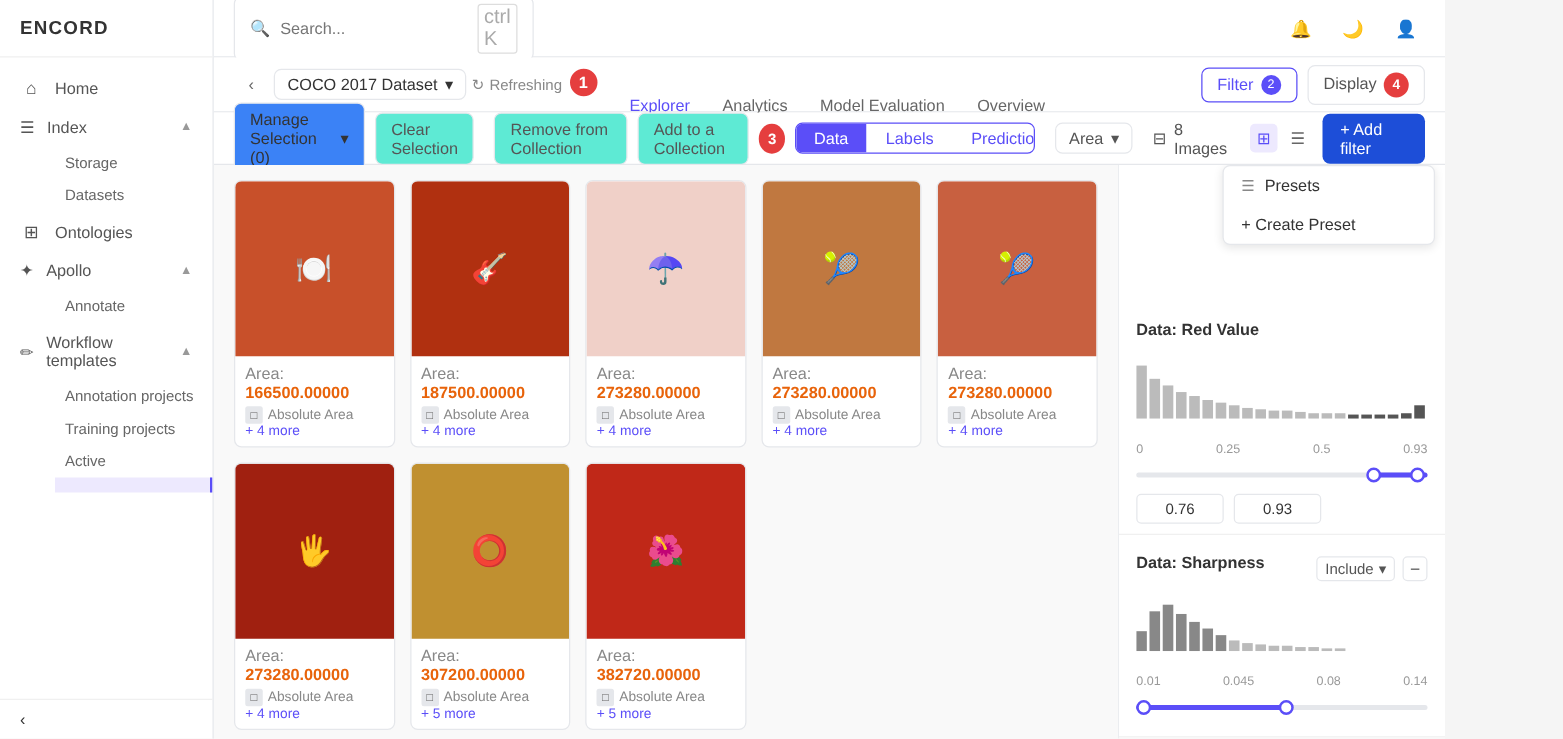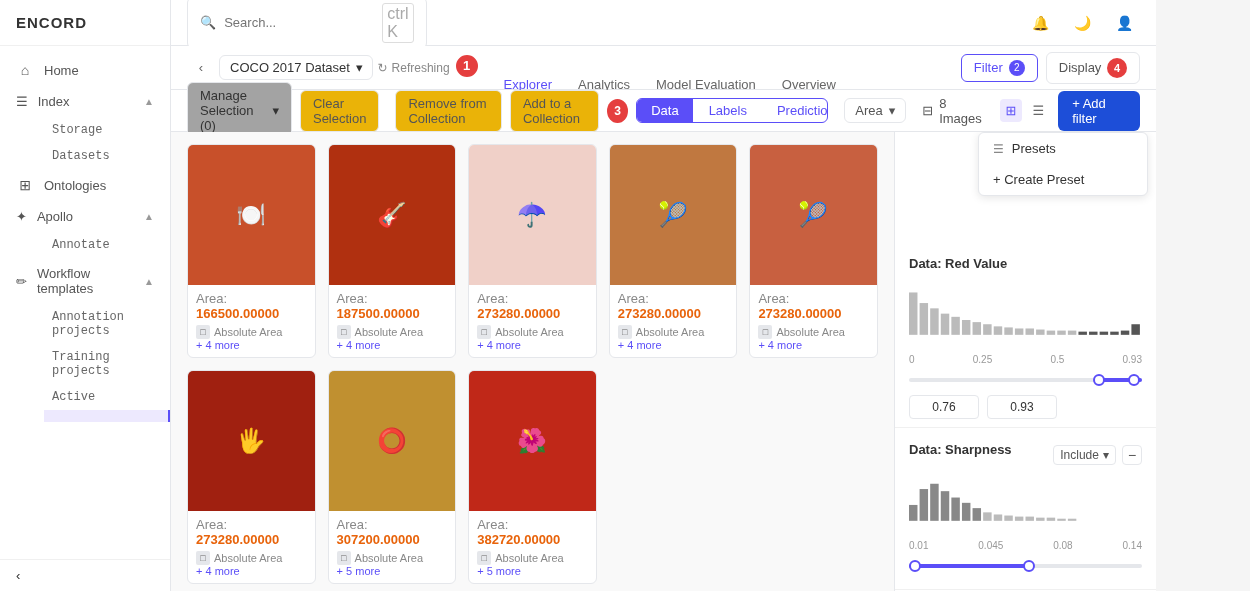--- a/index.html
+++ b/index.html
@@ -8,21 +8,21 @@
     .app-container { display: flex; height: 591px; width: 1156px; }
 
     
     .sidebar { width: 171px; background: #fff; border-right: 1px solid #e5e7eb; display: flex; flex-direction: column; flex-shrink: 0; }
     .sidebar-logo { padding: 14px 16px; border-bottom: 1px solid #f0f0f0; }
     .sidebar-logo span { font-weight: 700; font-size: 15px; letter-spacing: 1px; }
     .sidebar-nav { flex: 1; padding: 8px 0; overflow-y: auto; }
     .nav-item { display: flex; align-items: center; gap: 10px; padding: 8px 16px; cursor: pointer; color: #555; font-size: 13px; }
     .nav-item.active { color: #5b4ef8; background: #ede9fe; }
     .nav-item .icon { font-size: 14px; width: 18px; text-align: center; }
-    .nav-sub { padding-left: 44px; font-family: Liberation Mono, monospace; }
+    .nav-sub { padding-left: 44px; }
     .nav-sub .nav-item { padding: 6px 8px; font-size: 12px; color: #666; }
     .nav-sub .nav-item.active { color: #5b4ef8; background: #ede9fe; border-right: 2px solid #5b4ef8; }
     .sidebar-collapse { padding: 8px 16px; border-top: 1px solid #f0f0f0; }
     .nav-group-header { display: flex; align-items: center; justify-content: space-between; padding: 8px 16px; cursor: pointer; color: #555; font-size: 13px; }
     .nav-group-header .left { display: flex; align-items: center; gap: 10px; }
     .chevron { font-size: 10px; color: #999; }
 
     
     .main { flex: 1; display: flex; flex-direction: column; overflow: hidden; }
 
@@ -51,22 +51,22 @@
     
     .toolbar { height: 42px; background: #fff; border-bottom: 1px solid #e5e7eb; display: flex; align-items: center; padding: 0 16px; gap: 8px; flex-shrink: 0; }
     .filter-tabs { display: flex; align-items: center; gap: 2px; border: 1.5px solid #5b4ef8; border-radius: 6px; overflow: hidden; }
     .filter-tab { padding: 4px 14px; cursor: pointer; font-size: 13px; color: #5b4ef8; }
     .filter-tab.active { background: #5b4ef8; color: #fff; }
     .area-selector { display: flex; align-items: center; gap: 6px; border: 1px solid #e5e7eb; border-radius: 6px; padding: 4px 10px; cursor: pointer; font-size: 13px; color: #555; background: #fff; margin-left: 8px; }
     .images-count { display: flex; align-items: center; gap: 6px; color: #555; font-size: 13px; margin-left: 8px; }
     .grid-toggle { display: flex; align-items: center; gap: 4px; margin-left: 8px; }
     .grid-btn { padding: 4px 6px; cursor: pointer; color: #666; border-radius: 4px; }
     .grid-btn.active { background: #ede9fe; color: #5b4ef8; }
-    .manage-btn { display: flex; align-items: center; gap: 6px; padding: 5px 12px; border: 1px solid #e5e7eb; border-radius: 6px; cursor: pointer; font-size: 13px; color: #333; background: #a3a3a3; }
-    .action-btn { padding: 5px 12px; border: 1px solid #e5e7eb; border-radius: 6px; cursor: pointer; font-size: 13px; color: #555; background: #eab308; }
+    .manage-btn { display: flex; align-items: center; gap: 6px; padding: 5px 12px; border: 1px solid #e5e7eb; border-radius: 6px; cursor: pointer; font-size: 13px; color: #333; background: #3b82f6; }
+    .action-btn { padding: 5px 12px; border: 1px solid #e5e7eb; border-radius: 6px; cursor: pointer; font-size: 13px; color: #555; background: #5eead4; }
     .action-btn-primary { padding: 5px 14px; border: none; border-radius: 6px; cursor: pointer; font-size: 13px; color: #fff; background: #1d4ed8; font-weight: 500; display: flex; align-items: center; gap: 6px; }
 
     
     .content-area { display: flex; flex: 1; overflow: hidden; }
 
     
     .image-grid-container { flex: 1; padding: 12px 16px; overflow-y: auto; background: #f9f9f9; }
     .image-grid { display: grid; grid-template-columns: repeat(5, 1fr); gap: 12px; }
     .image-card { background: #fff; border-radius: 6px; overflow: hidden; cursor: pointer; border: 1px solid #e5e7eb; }
     .image-info { padding: 6px 8px; }

